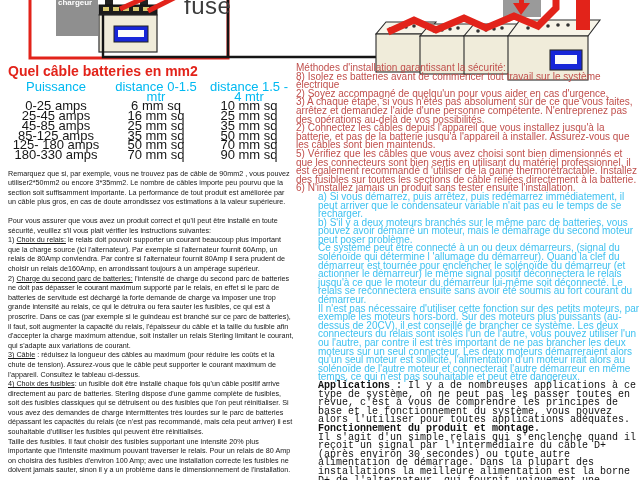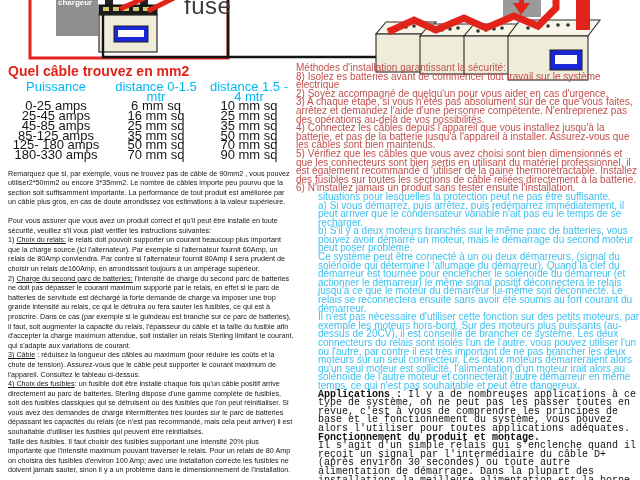--- a/index.html
+++ b/index.html
@@ -109,21 +109,21 @@
     </g>
 
     <polyline points="388,32 414,20 436,30 464,18 486,28 514,16 538,26 556,8 556,-10" fill="none" stroke="#e2231a" stroke-width="7"></polyline>
     <line x1="583" y1="-10" x2="583" y2="30" stroke="#e2231a" stroke-width="14"></line>
   </svg>
 
   <span class="charger-label">chargeur</span>
   <span class="fuse-label">fuse</span>
 
   <div class="left-col">
-    <h1 class="cable-title">Quel câble trouvez en mm2</h1>
+    <h1 class="cable-title">Quel câble batteries en mm2</h1>
     <div class="tbl">
       <div class="tbl-head">
         <span>Puissance</span>
         <span>distance 0-1.5 mtr</span>
         <span>distance 1.5 - 4 mtr</span>
       </div>
       <div class="tbl-body">
           <span>0-25 amps</span>
           <span>6 mm sq</span>
           <span>10 mm sq</span>
@@ -152,26 +152,25 @@
     <p class="lpar"><span class="u">4) Choix des fusibles</span><span>: un fusible doit être installé chaque fois qu'un  câble positif arrive directement au parc de  batteries. Sterling dispose d'une gamme complète de fusibles, soit des fusibles classiques qui se détruisent ou des fusibles que l'on peut réinitialiser. Si vous avez des demandes de charge intermittentes  très lourdes sur le parc de batteries dépassant les capacités du relais (ce n'est pas recommandé, mais cela peut arriver) il est souhaitable d'utiliser les fusibles qui peuvent être réinitialisés.</span></p>
     <p class="lpar"><span>Taille des fusibles. Il faut choisir des fusibles supportant une intensité 20% plus importante que l'intensité maximum pouvant traverser le relais. Pour un relais de 80 Amp on choisira des fusibles d'environ 100 Amp; avec une installation correcte les fusibles ne doivent jamais sauter, sinon il y a un problème dans le dimensionnement de l'installation.</span></p>
   </div>
 
   <div class="right-col">
     <div class="safety">
         <div class="par">Méthodes d'installation garantissant la sécurité:</div>
         <div class="par">8) Isolez es batteries avant de commencer tout travail sur le système électrique</div>
         <div class="par">2) Soyez accompagné de quelqu'un pour vous aider en cas d'urgence.</div>
         <div class="par">3) A chaque étape, si vous n'êtes pas absolument sûr de ce que vous faites, arrêtez et demandez  l'aide d'une personne compétente. N'entreprenez pas des opérations au-delà de vos possibilités.</div>
-        <div class="par">4) Connectez les câbles depuis l'appareil que vous installez jusqu'à la batterie, et pas de la batterie jusqu'à l'appareil à installer. Assurez-vous que les câbles sont bien maintenus.</div>
+        <div class="par">2) Connectez les câbles depuis l'appareil que vous installez jusqu'à la batterie, et pas de la batterie jusqu'à l'appareil à installer. Assurez-vous que les câbles sont bien maintenus.</div>
         <div class="par">5) Vérifiez que les câbles que vous avez choisi sont bien dimensionnés et que les connecteurs sont bien sertis en utilisant du matériel professionnel, il est également recommandé d 'utiliser de la gaine thermorétractable. Installez des fusibles sur toutes les sections de câble reliées directement à la batterie.</div>
         <div class="par">6) N'installez jamais un produit sans tester ensuite l'installation.</div>
       </div>
     <div class="warning">
-        <div class="par">situations pour lesquelles la protection peut ne pas être suffisante.</div>
         <div class="par">a) Si vous démarrez, puis arrêtez, puis redémarrez immédiatement, il peut arriver que le condensateur variable n'ait  pas eu le temps de se recharger.</div>
         <div class="par">b) S'il y a deux moteurs branchés sur le même parc de batteries, vous pouvez avoir démarré un moteur, mais le démarrage du second moteur peut poser problème.</div>
         <div class="par">Ce système peut être connecté à un ou deux démarreurs, (signal du solénoïde qui détermine l 'allumage du démarreur). Quand la clef du démarreur est tournée pour enclencher le solénoïde du démarreur (et actionner le démarreur) le même signal positif déconnectera le relais jusqu'à ce que le moteur du démarreur lui-même soit déconnecté. Le relais se reconnectera ensuite sans avoir été soumis au fort courant du démarreur.</div>
         <div class="par">Il n'est pas nécessaire d'utiliser cette fonction sur des petits moteurs, par exemple les moteurs hors-bord.  Sur des moteurs plus puissants (au-dessus de 20CV), il est conseillé de brancher ce système. Les deux connecteurs du relais sont isolés l'un de l'autre, vous pouvez utiliser l'un ou l'autre, par contre il est très important de ne pas brancher les deux moteurs sur un seul connecteur. Les deux moteurs démarreraient alors qu'un seul moteur est sollicité, l'alimentation d'un moteur irait alors au solénoïde de l'autre moteur et connecterait l'autre démarreur en même temps, ce qui n'est pas souhaitable et peut être dangereux.</div>
       </div>
     <div class="apps">
       <p class="lpar"><span class="b">Applications : </span><span>Il y a de nombreuses applications à ce type de système, on ne peut pas les passer toutes en revue, c'est à vous de comprendre les principes de base et le fonctionnement du système, vous pouvez alors l'utiliser pour toutes applications adéquates.</span></p>
       <p class="lpar"><span class="b">Fonctionnement du produit et montage.</span></p>
       <p class="lpar"><span>Il s'agit d'un simple relais  qui s'enclenche quand il reçoit un signal par l'intermédiaire du câble D+ (après environ 30 secondes) ou toute autre alimentation de démarrage. Dans la plupart des installations la meilleure alimentation est la borne D+ de l'alternateur, qui fournit uniquement une alimentation quand le moteur a démarré et quand l'alternateur s'est mis en route. Cela évite que la batterie de démarrage du moteur diffuse sa charge de départ par</span></p>
     </div>

